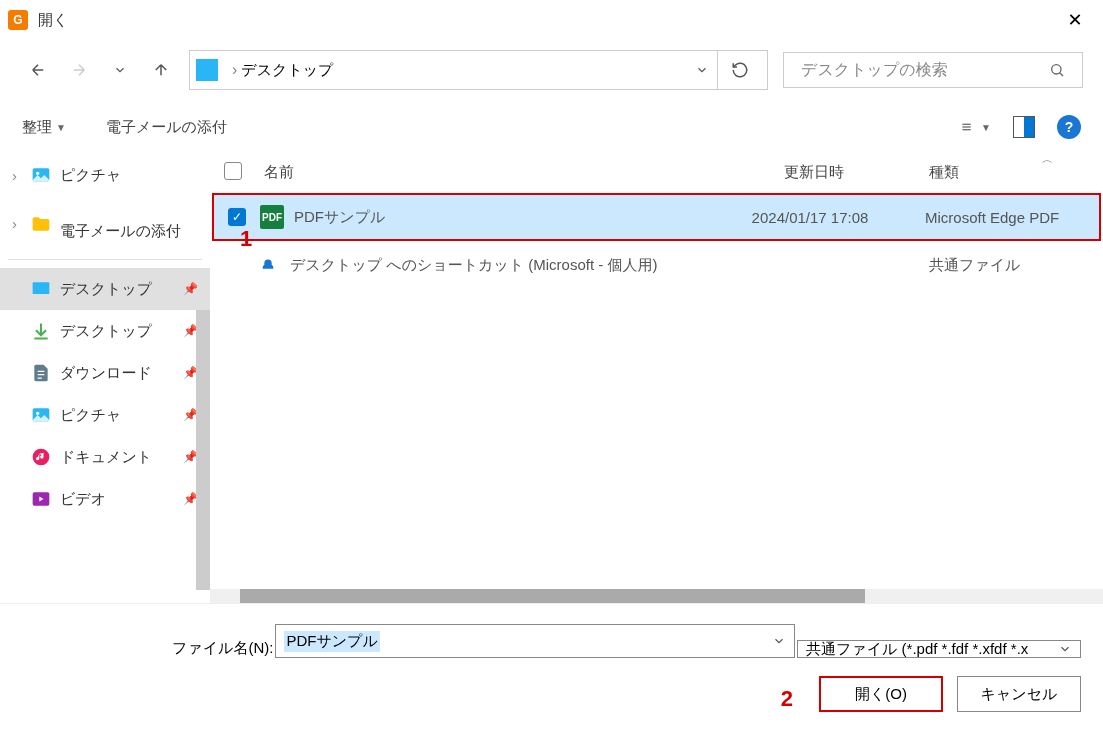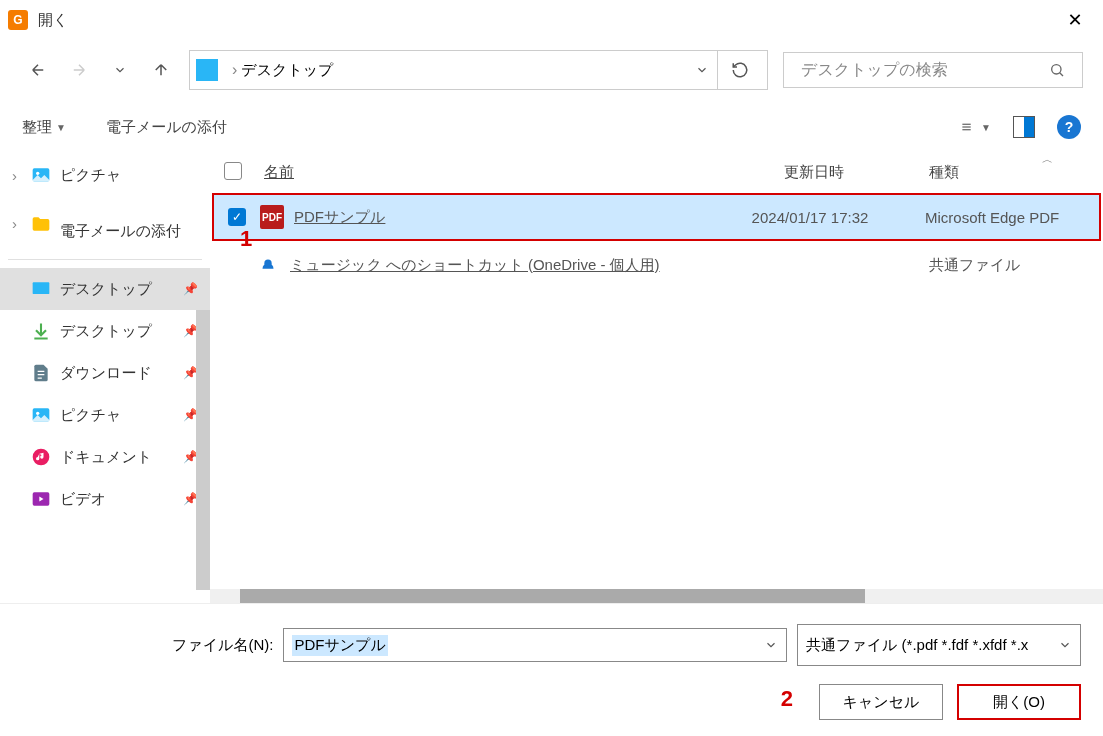--- a/index.html
+++ b/index.html
@@ -213,21 +213,20 @@
   padding: 8px 14px;
   font-size: 15px;
   color: #444;
   position: relative;
 }
 .col-check {
   width: 40px;
 }
 .col-name {
   flex: 1;
-  text-decoration: underline;
 }
 .col-date {
   width: 230px;
   text-align: center;
 }
 .col-type {
   width: 160px;
 }
 .sort-chevron {
   position: absolute;
@@ -268,43 +267,43 @@
 .file-icon {
   width: 24px;
   height: 24px;
   margin-right: 10px;
   display: flex;
   align-items: center;
   justify-content: center;
   font-size: 10px;
 }
 .pdf-icon {
-  background: #b91c1c;
+  background: #15803d;
   color: #fff;
   font-weight: bold;
   border-radius: 2px;
 }
 .file-hscroll {
   height: 14px;
   background: #f0f0f0;
   display: flex;
   margin-top: auto;
 }
 .hscroll-thumb {
   width: 70%;
   background: #aaa;
   margin-left: 30px;
 }
 .bottom-area {
   padding: 20px 22px 10px;
 }
 .filename-row {
   display: flex;
-  align-items: center;
-  gap: 10px;
+  align-items: flex-end;
+  gap: 2px;
   margin-bottom: 18px;
 }
 .filename-label {
   font-size: 15px;
 }
 .filename-input {
   flex: 1;
   height: 34px;
   border: 1px solid #888;
   padding: 0 8px;
@@ -317,21 +316,21 @@
   background: #cce8ff;
   padding: 1px 2px;
 }
 .filename-dropdown {
   position: absolute;
   right: 8px;
   color: #666;
 }
 .filetype-select {
   width: 284px;
-  height: 42px;
+  height: 18px;
   border: 1px solid #888;
   padding: 0 8px;
   font-size: 15px;
   display: flex;
   align-items: center;
   position: relative;
   white-space: nowrap;
   overflow: hidden;
 }
 .button-row {
@@ -570,33 +569,33 @@
       <div class="col-type">種類</div>
       <span class="sort-chevron">︿</span>
     </div>
 
     <div class="file-row selected">
       <div class="file-check">
         <div class="file-checkbox">✓</div>
       </div>
       <div class="file-icon pdf-icon">PDF</div>
       <div class="col-name">PDFサンプル</div>
-      <div class="col-date">2024/01/17 17:32</div>
+      <div class="col-date">2024/01/17 17:08</div>
       <div class="col-type" style="white-space:nowrap;overflow:hidden;">Microsoft Edge PDF</div>
     </div>
 
     <div class="file-row">
       <div class="file-check"></div>
       <div class="file-icon">
         <svg width="22" height="22" viewBox="0 0 24 24" fill="#1976d2">
             <path d="M6 16a6 6 0 1112 0H6z"></path>
             <circle cx="12" cy="10" r="4" fill="#1976d2"></circle>
           </svg>
       </div>
-      <div class="col-name">ミュージック へのショートカット (OneDrive - 個人用)</div>
+      <div class="col-name">デスクトップ へのショートカット (Microsoft - 個人用)</div>
       <div class="col-type">共通ファイル</div>
     </div>
 
     <div class="file-hscroll">
       <div class="hscroll-thumb"></div>
     </div>
   </div>
 </div>
 
 <div class="bottom-area">
@@ -613,23 +612,23 @@
     <div class="filetype-select">
       <span>共通ファイル (*.pdf *.fdf *.xfdf *.x</span>
       <span class="filename-dropdown">
         <svg width="14" height="14" viewBox="0 0 24 24" fill="none" stroke="#555" stroke-width="2">
             <path d="M6 9l6 6 6-6"></path>
           </svg>
       </span>
     </div>
   </div>
   <div class="button-row">
+    <div class="dlg-button primary">
+      <span>開く(O)</span>
+    </div>
     <div class="dlg-button">
       <span>キャンセル</span>
     </div>
-    <div class="dlg-button primary">
-      <span>開く(O)</span>
-    </div>
   </div>
 </div>
 
 <div class="annot annot-1">1</div>
 <div class="annot annot-2">2</div>
 
 </body></html>

